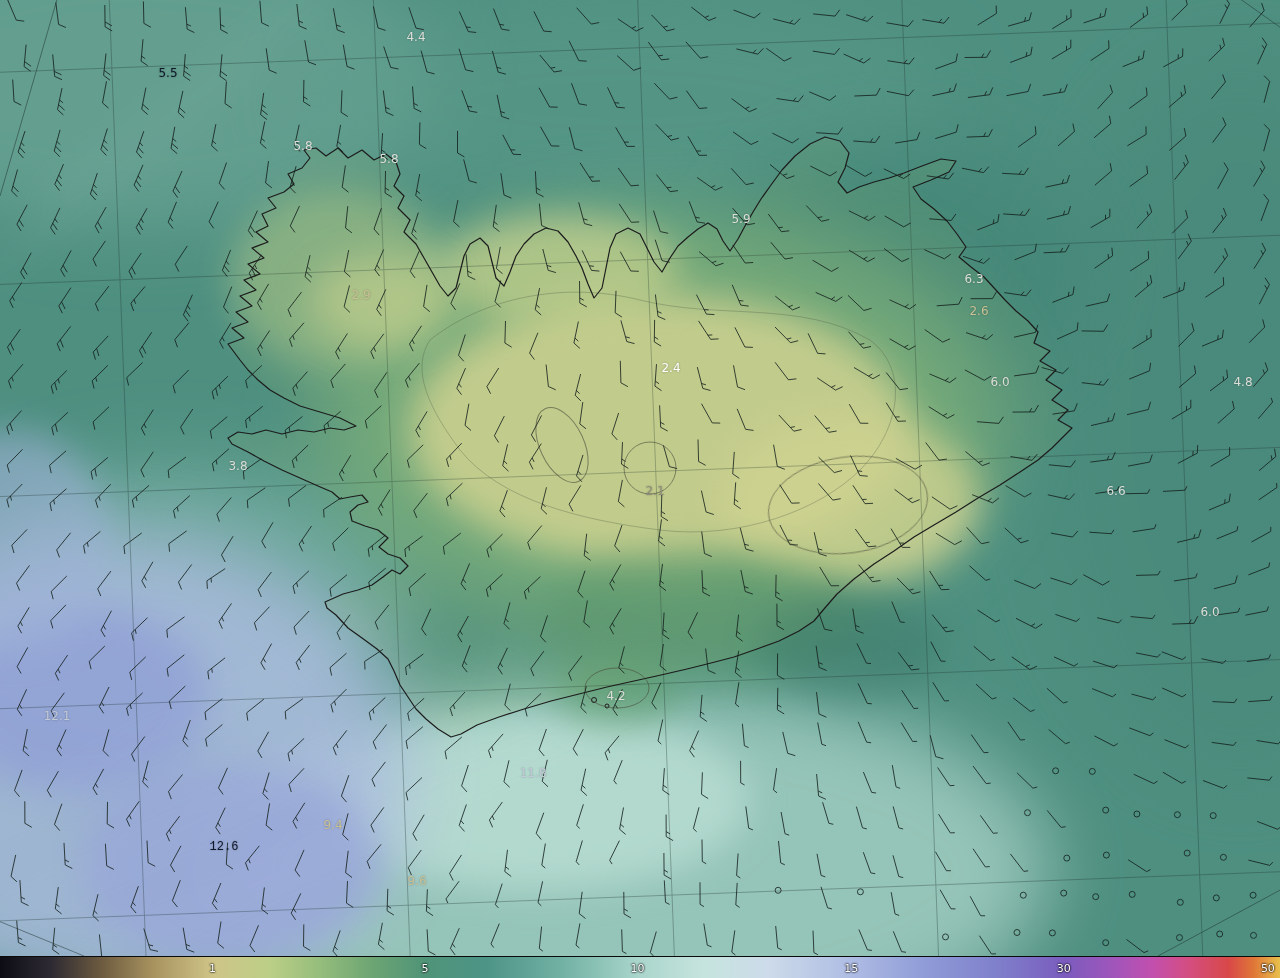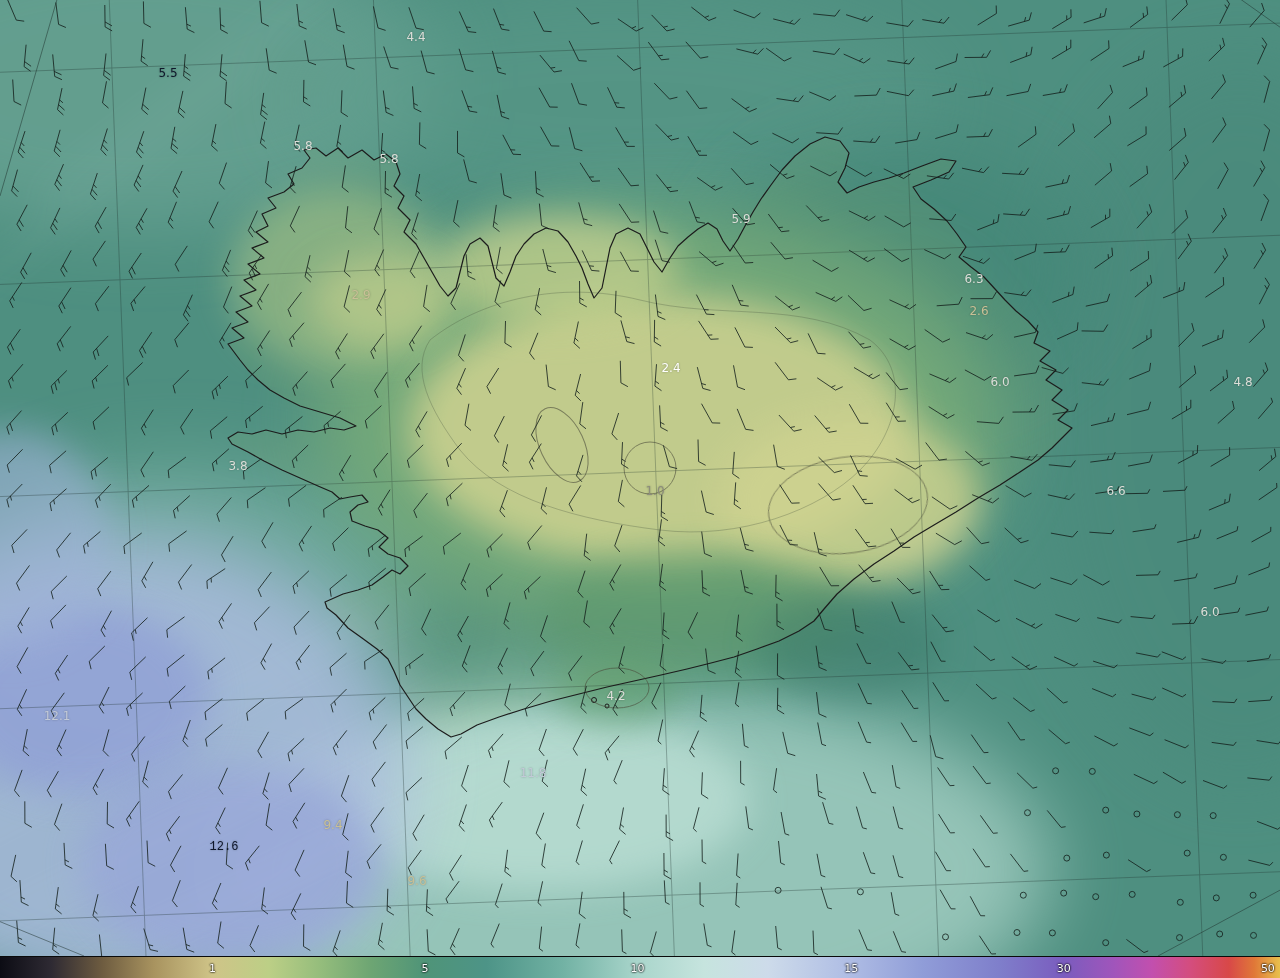--- a/index.html
+++ b/index.html
@@ -129,21 +129,21 @@
       <div class="value-label" style="left: 303px; top: 146px; color: rgb(220, 222, 216);">5.8</div>
       <div class="value-label" style="left: 389px; top: 159px; color: rgb(220, 222, 216);">5.8</div>
       <div class="value-label" style="left: 741px; top: 219px; color: rgb(220, 222, 216);">5.9</div>
       <div class="value-label" style="left: 974px; top: 279px; color: rgb(220, 222, 216);">6.3</div>
       <div class="value-label" style="left: 979px; top: 311px; color: rgb(201, 192, 150);">2.6</div>
       <div class="value-label" style="left: 361px; top: 295px; color: rgb(201, 192, 150);">2.9</div>
       <div class="value-label" style="left: 671px; top: 368px; color: #ffffff;">2.4</div>
       <div class="value-label" style="left: 1000px; top: 382px; color: rgb(220, 222, 216);">6.0</div>
       <div class="value-label" style="left: 1243px; top: 382px; color: rgb(220, 222, 216);">4.8</div>
       <div class="value-label" style="left: 238px; top: 466px; color: rgb(220, 222, 216);">3.8</div>
-      <div class="value-label" style="left: 655px; top: 491px; color: rgb(141, 141, 124);">1.0</div>
+      <div class="value-label" style="left: 655px; top: 491px; color: rgb(141, 141, 124);">2.1</div>
       <div class="value-label" style="left: 1116px; top: 491px; color: rgb(220, 222, 216);">6.6</div>
       <div class="value-label" style="left: 1210px; top: 612px; color: rgb(220, 222, 216);">6.0</div>
       <div class="value-label" style="left: 616px; top: 696px; color: rgb(220, 222, 216);">4.2</div>
       <div class="value-label" style="left: 57px; top: 716px; color: rgb(195, 202, 216);">12.1</div>
       <div class="value-label" style="left: 533px; top: 773px; color: rgb(195, 202, 216);">11.8</div>
       <div class="value-label" style="left: 333px; top: 825px; color: rgb(201, 192, 150);">9.4</div>
       <div class="value-label" style="left: 224px; top: 847px; color: #0f172a; font-family: Liberation Mono, monospace;">12.6</div>
       <div class="value-label" style="left: 417px; top: 871px; color: rgb(201, 192, 150); margin-top: 10px;">9.6</div>
     </div>
 

